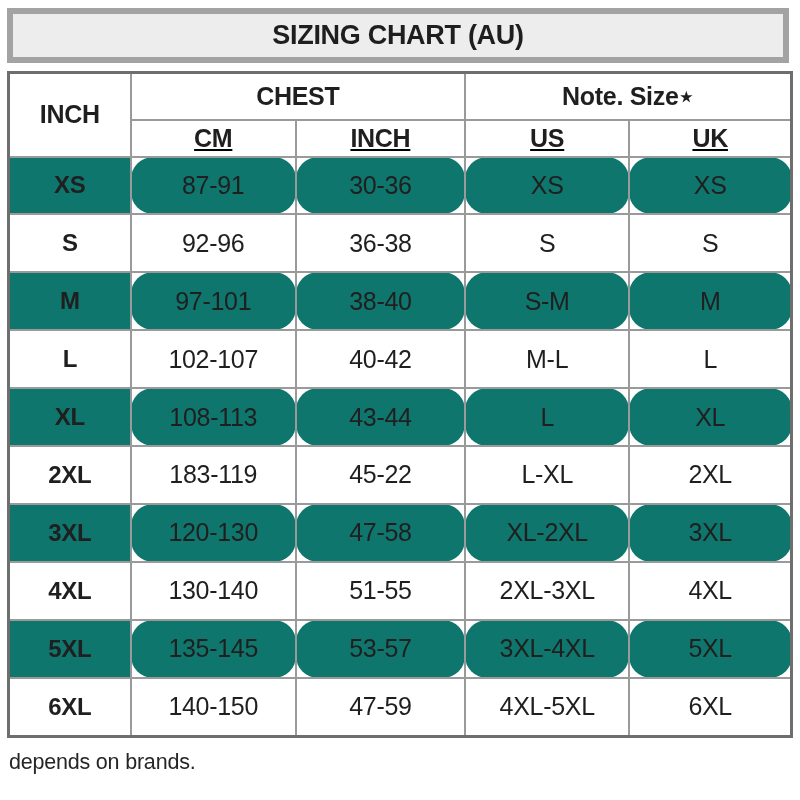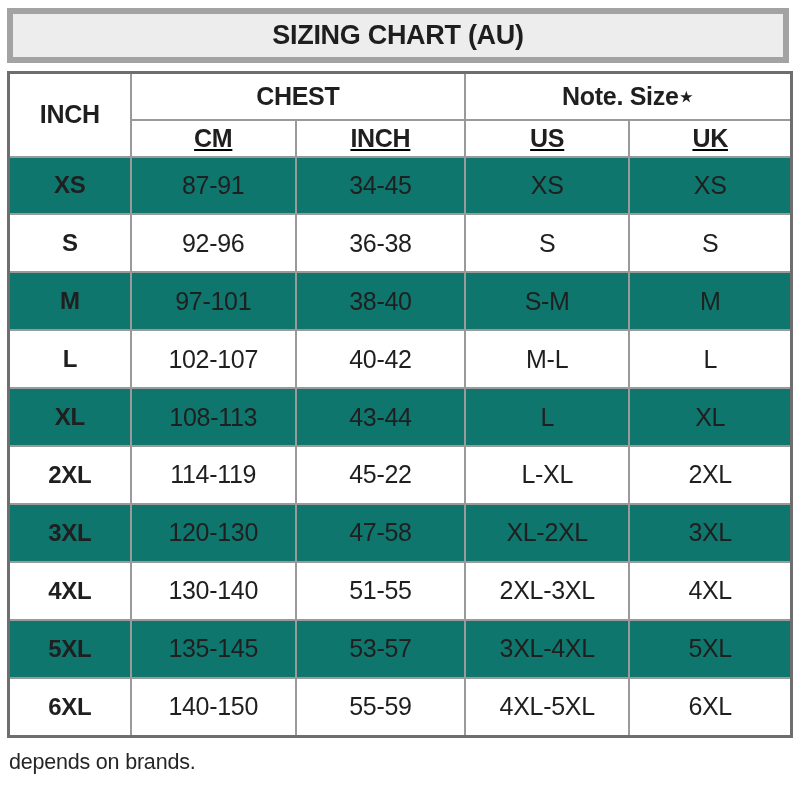--- a/index.html
+++ b/index.html
@@ -60,20 +60,21 @@
     font-weight: bold;
     font-size: 25px;
   }
   tbody th {
     font-weight: bold;
     font-size: 24px;
   }
   tbody td {
     font-weight: normal;
     font-size: 25px;
+    border-radius: 22px;
   }
   tbody tr.shade th, tbody tr.shade td {
     background: #0f766e;
   }
   .note {
     position: absolute;
     left: 9px;
     top: 746px;
     width: 786px;
     font-size: 21.5px;
@@ -109,21 +110,21 @@
         <th>CM</th>
         <th>INCH</th>
         <th>US</th>
         <th>UK</th>
       </tr>
     </thead>
     <tbody id="rows-body">
         <tr class="shade">
           <th>XS</th>
           <td>87-91</td>
-          <td>34-45</td>
+          <td>30-36</td>
           <td>XS</td>
           <td>XS</td>
         </tr>
         <tr>
           <th>S</th>
           <td>92-96</td>
           <td>36-38</td>
           <td>S</td>
           <td>S</td>
         </tr>
@@ -143,21 +144,21 @@
         </tr>
         <tr class="shade">
           <th>XL</th>
           <td>108-113</td>
           <td>43-44</td>
           <td>L</td>
           <td>XL</td>
         </tr>
         <tr>
           <th>2XL</th>
-          <td>114-119</td>
+          <td>183-119</td>
           <td>45-22</td>
           <td>L-XL</td>
           <td>2XL</td>
         </tr>
         <tr class="shade">
           <th>3XL</th>
           <td>120-130</td>
           <td>47-58</td>
           <td>XL-2XL</td>
           <td>3XL</td>
@@ -172,21 +173,21 @@
         <tr class="shade">
           <th>5XL</th>
           <td>135-145</td>
           <td>53-57</td>
           <td>3XL-4XL</td>
           <td>5XL</td>
         </tr>
         <tr>
           <th>6XL</th>
           <td>140-150</td>
-          <td>55-59</td>
+          <td>47-59</td>
           <td>4XL-5XL</td>
           <td>6XL</td>
         </tr>
       </tbody>
   </table>
 
   <div class="note">
     <div>depends on brands.</div>
   </div>
 

